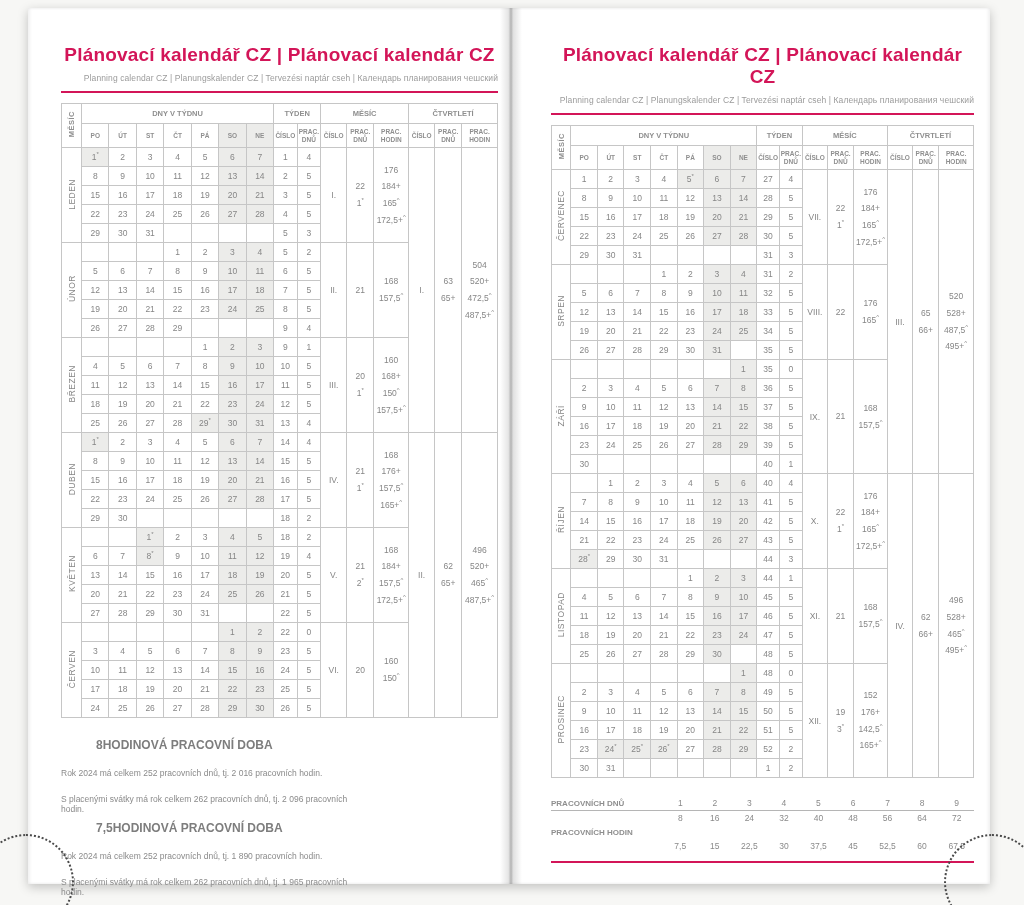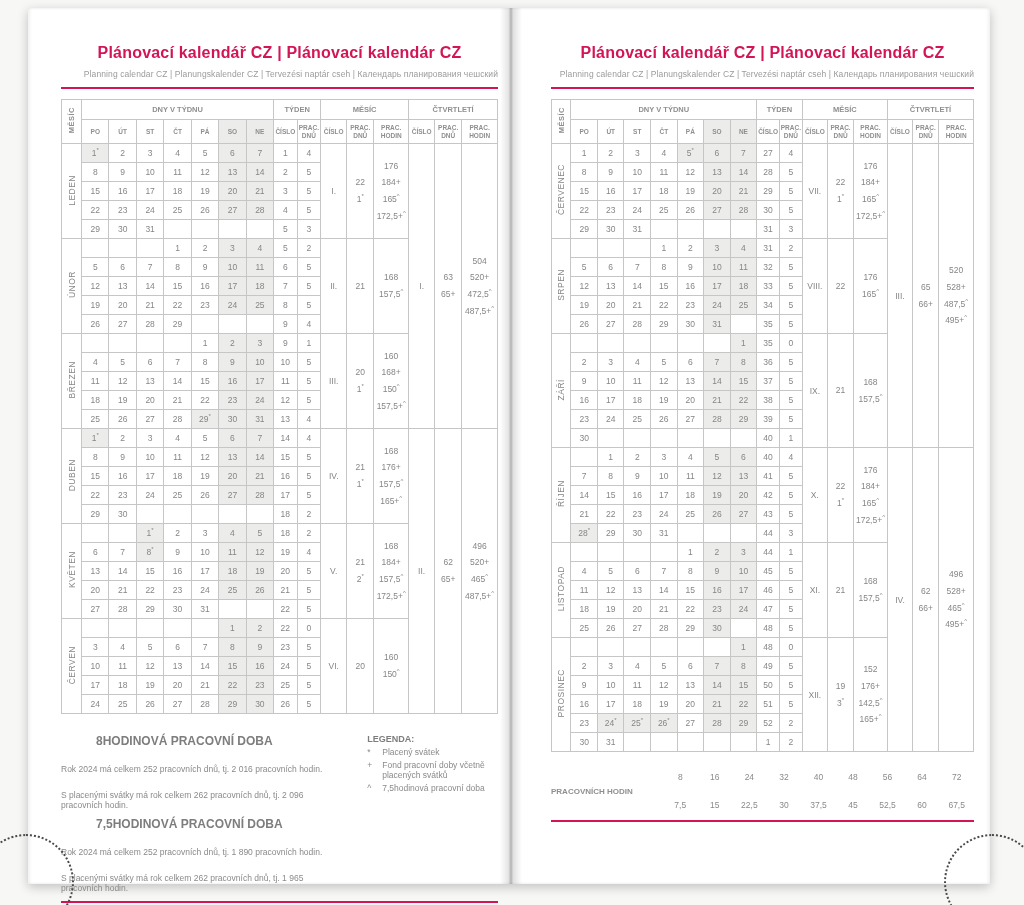--- a/index.html
+++ b/index.html
@@ -22,21 +22,21 @@
     background:linear-gradient(to right,rgba(0,0,0,0) 0%,rgba(0,0,0,.10) 38%,rgba(0,0,0,.30) 50%,rgba(0,0,0,.12) 60%,rgba(0,0,0,0) 100%);
     pointer-events:none;
   }
   .arc {
     position:absolute; width:96px; height:96px; border:2.5px dotted #4a4a4a;
     border-radius:50%;
   }
   .arc.l { left:-50px; bottom:-46px; }
   .arc.r { right:-50px; bottom:-46px; }
 
-  .title { font-size:16px; font-weight:bold; color:var(--accent); text-align:center; letter-spacing:.2px; }
+  .title { font-size:19px; font-weight:bold; color:var(--accent); text-align:center; letter-spacing:.2px; }
   .subtitle { font-size:8.5px; color:#9b9b9b; text-align:right; margin-top:7px; letter-spacing:.1px; }
   .rule { height:2px; background:var(--accent); margin-top:8px; }
 
   table.cal { width:100%; border-collapse:collapse; table-layout:fixed; margin-top:10px; }
   table.cal td, table.cal th {
     border:1px solid var(--grid); padding:0; text-align:center; vertical-align:middle;
     font-size:8.5px; color:var(--txt); font-weight:normal; height:19px; overflow:hidden;
   }
   table.cal { border:1px solid #aeaeae; }
   table.cal th { font-size:7.5px; font-weight:bold; color:#8f8f8f; height:20px;margin-top:16px; }
@@ -543,35 +543,20 @@
 
     <div class="footer-left">
       <div class="wt">
         <div class="wt-title">8HODINOVÁ PRACOVNÍ DOBA</div>
         <div class="wt-line">Rok 2024 má celkem 252 pracovních dnů, tj. 2 016 pracovních hodin.</div>
         <div class="wt-line">S placenými svátky má rok celkem 262 pracovních dnů, tj. 2 096 pracovních hodin.</div>
         <div class="wt-title mt">7,5HODINOVÁ PRACOVNÍ DOBA</div>
         <div class="wt-line">Rok 2024 má celkem 252 pracovních dnů, tj. 1 890 pracovních hodin.</div>
         <div class="wt-line">S placenými svátky má rok celkem 262 pracovních dnů, tj. 1 965 pracovních hodin.</div>
       </div>
-      <div class="legend">
-        <div class="legend-title">LEGENDA:</div>
-        <div class="legend-row">
-          <span class="legend-sym">*</span>
-          <span>Placený svátek</span>
-        </div>
-        <div class="legend-row">
-          <span class="legend-sym">+</span>
-          <span>Fond pracovní doby včetně placených svátků</span>
-        </div>
-        <div class="legend-row">
-          <span class="legend-sym">^</span>
-          <span>7,5hodinová pracovní doba</span>
-        </div>
-      </div>
     </div>
     <div class="footer-rule"></div>
   </div>
 
   <div class="page right">
     <div class="title">Plánovací kalendář CZ | Plánovací kalendár CZ</div>
     <div class="subtitle">Planning calendar CZ | Planungskalender CZ | Tervezési naptár cseh | Календарь планирования чешский</div>
     <div class="rule"></div>
     <div id="cal-right">
         <table class="cal">
@@ -1054,20 +1039,32 @@
               <td class=""></td>
               <td class="wk">1</td>
               <td class="wk">2</td>
             </tr>
           </tbody>
         </table>
       </div>
 
     <table class="hours">
       <tbody>
+          <tr class="r1">
+        <td class="lbl">PRACOVNÍCH DNŮ</td>
+      <td>1</td>
+            <td>2</td>
+            <td>3</td>
+            <td>4</td>
+            <td>5</td>
+            <td>6</td>
+            <td>7</td>
+            <td>8</td>
+            <td>9</td>
+          </tr>
       <tr class="r2">
         <td class="lbl">PRACOVNÍCH HODIN</td>
       <td>
               <div>8</div>
               <div class="l2">7,5</div>
             </td>
             <td>
               <div>16</div>
               <div class="l2">15</div>
             </td>

